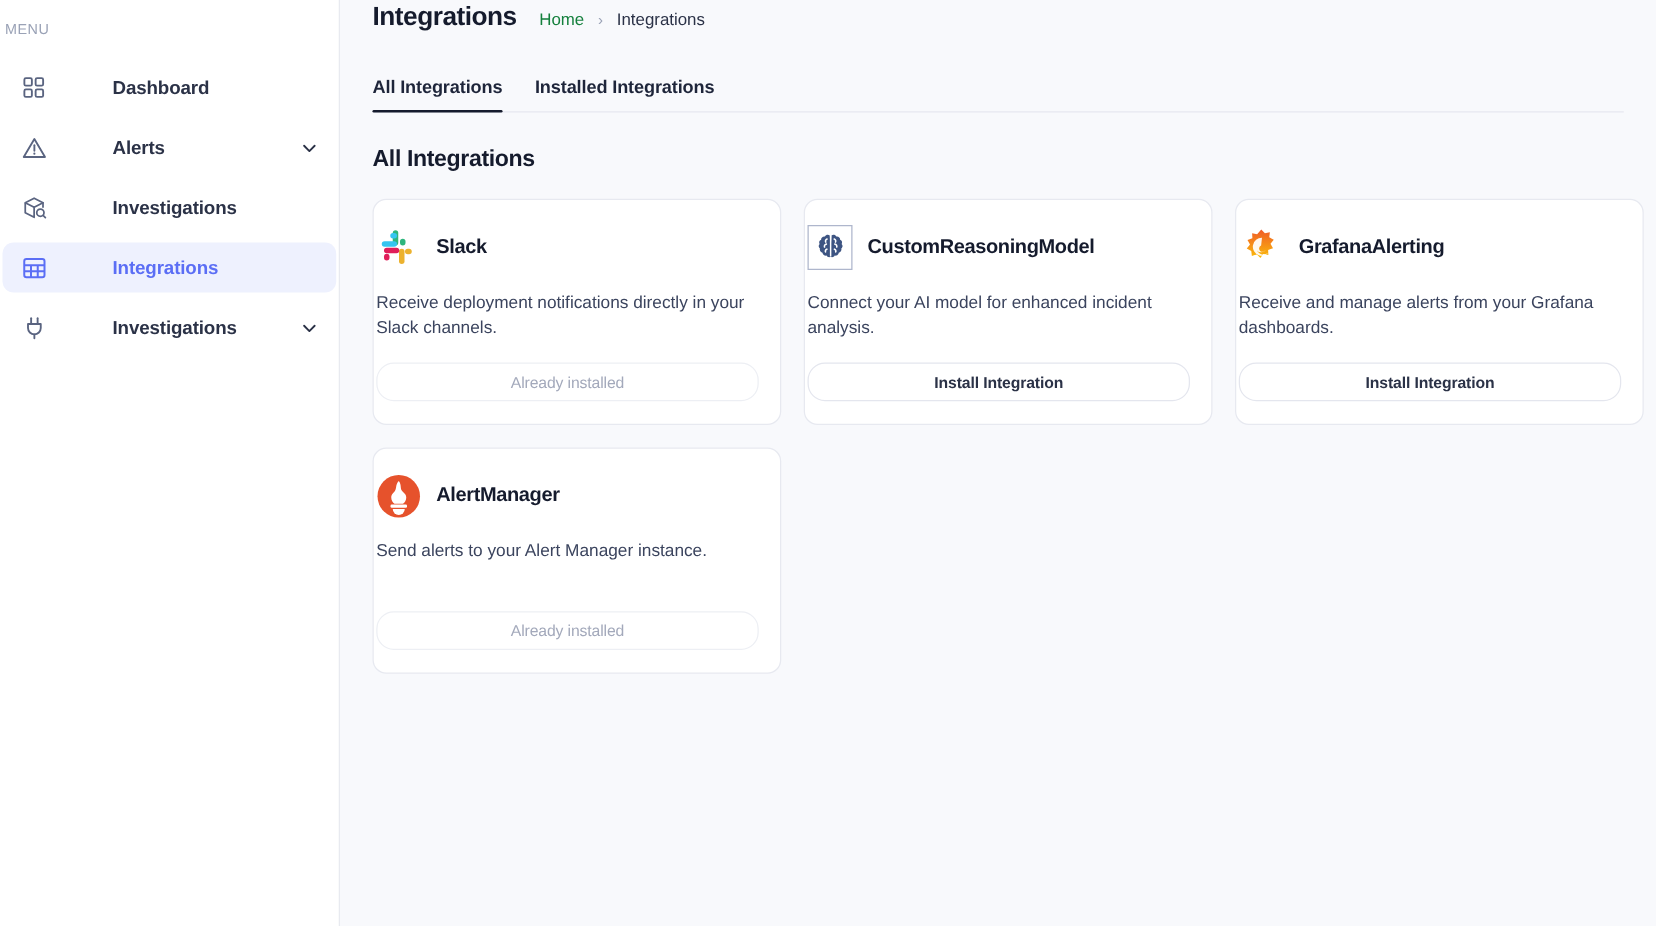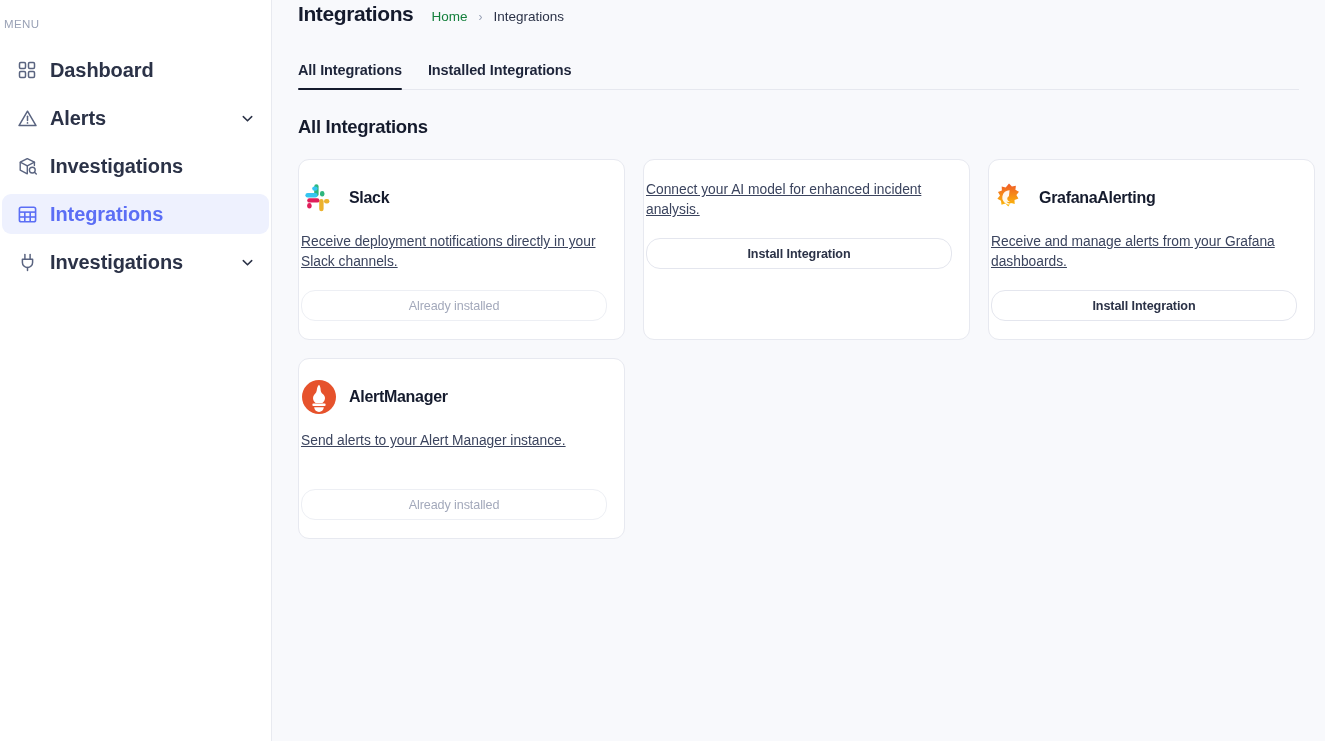--- a/index.html
+++ b/index.html
@@ -64,24 +64,25 @@
     width: 22px;
     height: 22px;
     display: flex;
     align-items: center;
     justify-content: center;
     margin-right: 12px;
     flex: 0 0 22px;
   }
 
   .nav-item .nav-text {
-    font-size: 20px;
+    font-size: 15px;
     font-weight: 600;
     color: #2b3247;
     letter-spacing: -0.1px;
+    margin-left: 40px;
   }
 
   .nav-item.active {
     background: #eef1fe;
   }
   .nav-item.active .nav-text { color: #5b6ef5; }
 
   .chevron {
     margin-left: auto;
     width: 16px;
@@ -205,21 +206,20 @@
     color: #151b2d;
     letter-spacing: -0.3px;
   }
 
   .card-desc {
     font-size: 13.8px;
     line-height: 1.45;
     color: #3b445e;
     margin-bottom: 18px;
     min-height: 40px;
-    text-decoration: underline;
   }
 
   .card-btn {
     height: 31px;
     border-radius: 14px;
     border: 1px solid #e4e6ee;
     background: #ffffff;
     font-family: "Liberation Sans", sans-serif;
     font-size: 12.6px;
     font-weight: 600;
@@ -370,20 +370,34 @@
               <rect x="4.2" y="21.0" width="4.4" height="5.4" rx="2.2" fill="#e01e5a"></rect>
             </svg>
           </span>
           <span class="card-name">Slack</span>
         </div>
         <p class="card-desc">Receive deployment notifications directly in your Slack channels.</p>
         <button class="card-btn disabled">Already installed</button>
       </div>
 
       <div class="card">
+        <div class="card-head">
+          <span class="card-logo">
+            <span class="brain-box">
+              <svg width="27" height="27" viewBox="0 0 32 32" fill="none">
+                <path d="M15.2 4.0 c-1.6-1.1-3.8-0.6-4.6 1.0 c-2.0-0.4-3.7 1.1-3.6 3.0 c-1.7 0.6-2.4 2.6-1.4 4.0 c-1.3 1.2-1.2 3.4 0.3 4.4 c-0.6 1.8 0.6 3.7 2.4 4.0 c0.2 1.9 2.0 3.2 3.8 2.7 c0.8 1.6 2.9 2.0 4.3 0.9 Z" fill="#3d5482"></path>
+                <path d="M16.8 4.0 c1.6-1.1 3.8-0.6 4.6 1.0 c2.0-0.4 3.7 1.1 3.6 3.0 c1.7 0.6 2.4 2.6 1.4 4.0 c1.3 1.2 1.2 3.4-0.3 4.4 c0.6 1.8-0.6 3.7-2.4 4.0 c-0.2 1.9-2.0 3.2-3.8 2.7 c-0.8 1.6-2.9 2.0-4.3 0.9 Z" fill="#3d5482"></path>
+                <path d="M12.6 7.4 c-1.3 0.5-1.8 1.9-1.2 2.9 M12.0 12.2 c-1.4 0.2-2.2 1.5-1.8 2.7 M12.4 17.0 c-1.2 0.4-1.7 1.6-1.2 2.6" stroke="#ffffff" stroke-width="1.5" stroke-linecap="round" fill="none"></path>
+                <path d="M19.4 7.4 c1.3 0.5 1.8 1.9 1.2 2.9 M20.0 12.2 c1.4 0.2 2.2 1.5 1.8 2.7 M19.6 17.0 c1.2 0.4 1.7 1.6 1.2 2.6" stroke="#ffffff" stroke-width="1.5" stroke-linecap="round" fill="none"></path>
+                <rect x="15.3" y="4.0" width="1.4" height="20.0" fill="#ffffff"></rect>
+              </svg>
+            </span>
+          </span>
+          <span class="card-name">CustomReasoningModel</span>
+        </div>
         <p class="card-desc">Connect your AI model for enhanced incident analysis.</p>
         <button class="card-btn">Install Integration</button>
       </div>
 
       <div class="card">
         <div class="card-head">
           <span class="card-logo">
             <svg width="32" height="32" viewBox="0 0 32 32" fill="none">
               <defs>
                 <linearGradient id="gfg" x1="0" y1="0" x2="0" y2="1">

